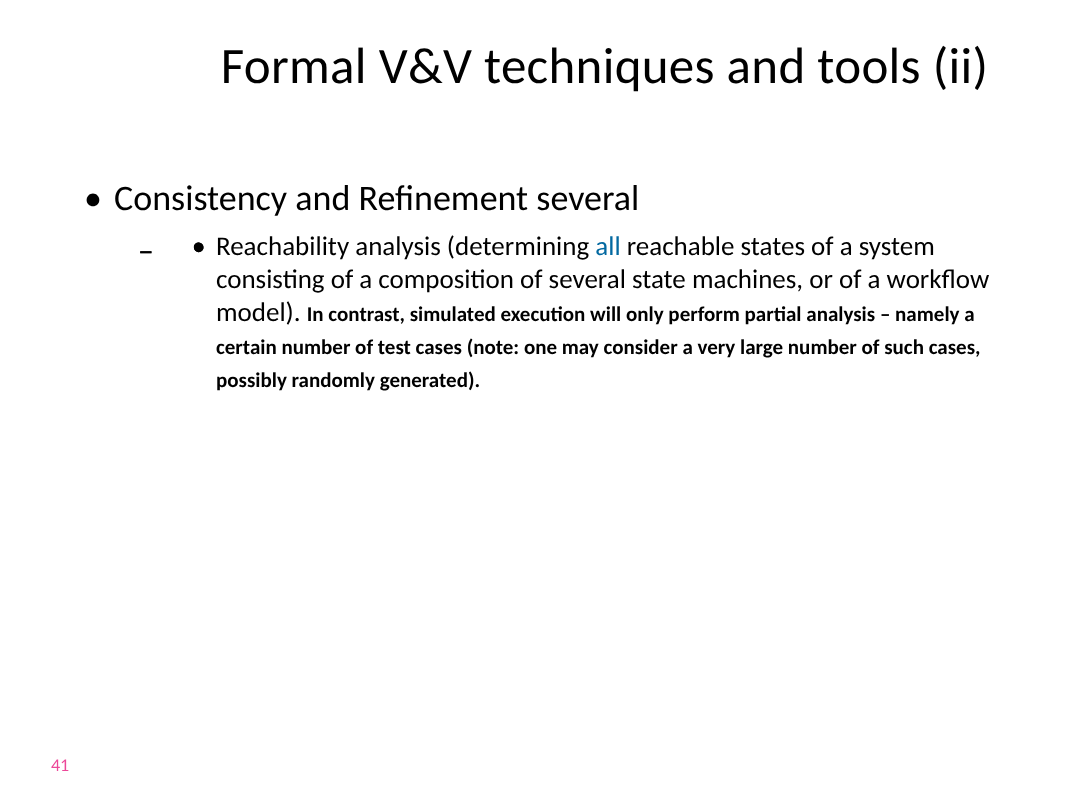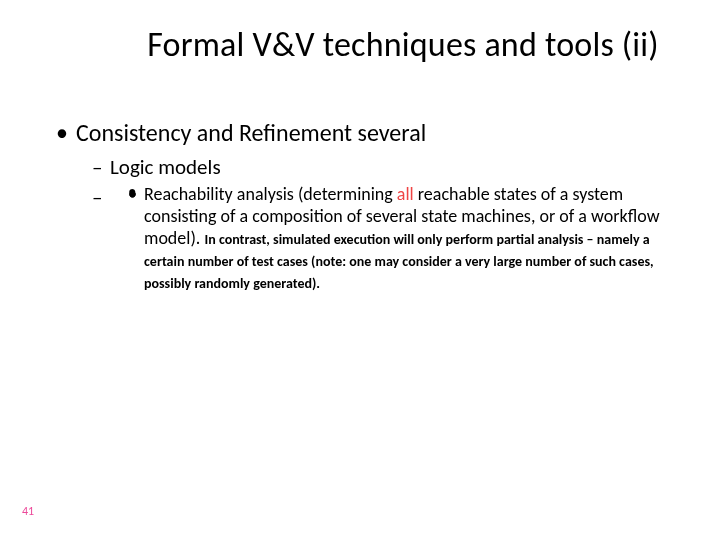--- a/index.html
+++ b/index.html
@@ -70,31 +70,31 @@
   .lvl3 .bullet {
     position: absolute;
     left: 0;
     top: 0;
   }
   .lvl3-body {
     font-size: 18px;
     line-height: 1.22;
   }
   .accent {
-    color: #ef4444; 
+    color: #0369a1; 
     margin-top: 47px;
   }
   .smallnote {
     font-size: 14px;
     font-weight: 600;
     line-height: 1.25;
   }
   .pagenum {
     position: absolute;
-    left: 22px;
+    left: 34px;
     bottom: 22px;
     font-size: 12px;
     color: #ec4899;
   }
 </style>
 </head>
 <body>
 
 <div class="slide">
 
@@ -102,21 +102,20 @@
 
   <div class="body">
 
     <div class="lvl1">
       <span class="bullet">•</span>
       <span>Consistency and Refinement several</span>
     </div>
 
     <div class="lvl2">
       <span class="bullet">–</span>
-      <span>Logic models</span>
     </div>
 
     <div class="lvl3">
       <span class="bullet">•</span>
     </div>
 
     <div class="lvl2">
       <span class="bullet">–</span>
     </div>
 

